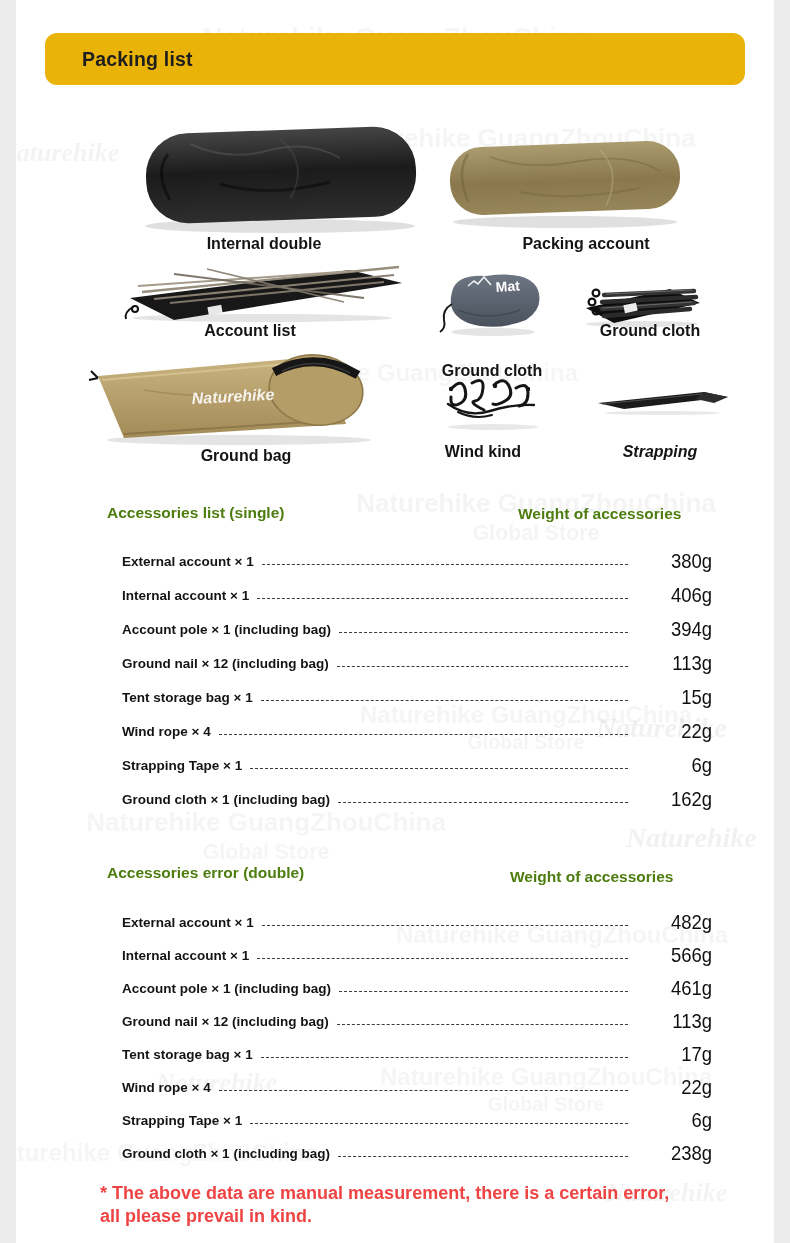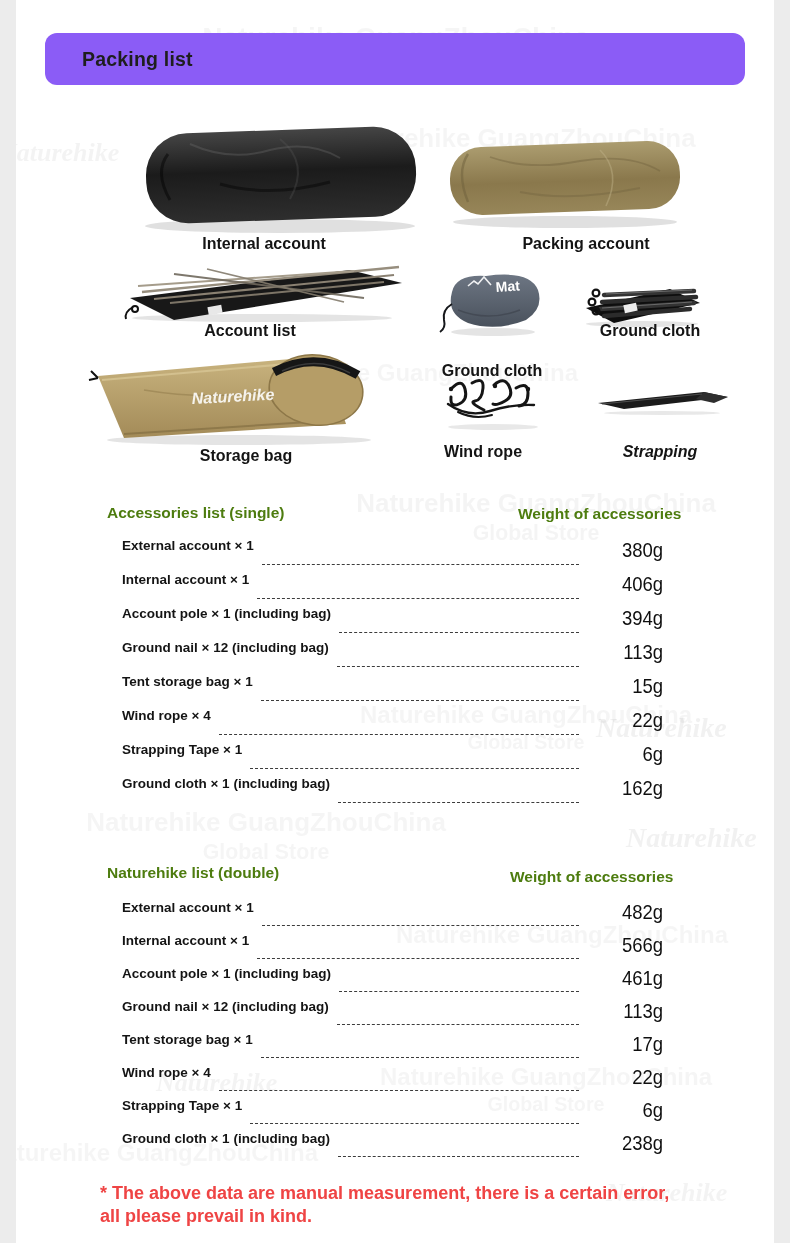--- a/index.html
+++ b/index.html
@@ -10,32 +10,32 @@
   }
   .page{position:absolute;left:16px;top:0;width:758px;height:1243px;background:#ffffff;overflow:hidden;}
 
   
   .wm{position:absolute;text-align:center;color:#555;font-weight:bold;line-height:1.25;pointer-events:none;white-space:nowrap;}
   .wm .l1{display:block;}
   .wm .l2{display:block;font-size:.82em;}
   .wms{position:absolute;font-family:"Liberation Serif",serif;font-style:italic;font-weight:bold;color:#444;pointer-events:none;white-space:nowrap;}
 
   
-  .header{position:absolute;left:29px;top:33px;width:700px;height:52px;background:#8b5cf6;border-radius:12px;
+  .header{position:absolute;left:29px;top:33px;width:700px;height:52px;background:#eab308;border-radius:12px;
           display:flex;align-items:center;box-sizing:border-box;padding-left:37px;}
   .header .title{font-size:19.5px;font-weight:bold;color:#1e1e1e;letter-spacing:.2px;}
 
   
   .pimg{position:absolute;}
   .plabel{position:absolute;text-align:center;font-size:16px;font-weight:bold;color:#141414;}
 
   
   .sec-title{position:absolute;font-size:15.5px;font-weight:bold;color:#4d7c0f;white-space:nowrap;}
   .rows{position:absolute;left:0;width:758px;box-sizing:border-box;}
-  .acc-row{display:flex;box-sizing:border-box;padding:0 111px 0 106px;}
+  .acc-row{display:flex;align-items:flex-end;box-sizing:border-box;padding:0 62px 0 106px;}
   .rows-single .acc-row{height:34px;}
   .rows-double .acc-row{height:33px;}
   .acc-label{font-size:13.5px;font-weight:bold;color:#141414;white-space:nowrap;padding-bottom:3px;}
   .acc-dash{flex:1;border-bottom:1.6px dashed #3c3c3c;margin:0 16px 7px 8px;min-width:30px;}
   .acc-weight{font-size:21px;color:#0f0f0f;min-width:68px;text-align:right;transform:scaleX(.88);transform-origin:100% 100%;line-height:1.1;}
 
   .footnote{position:absolute;left:84px;top:1182px;width:578px;font-size:18px;font-weight:bold;color:#ef4444;line-height:1.3;}
 </style>
 </head>
 <body>
@@ -93,21 +93,21 @@
           <stop offset="1" stop-color="#2e2e2e"></stop>
       </linearGradient>
     </defs>
     <ellipse cx="150" cy="102" rx="135" ry="7" fill="#222" opacity=".14"></ellipse>
     <rect x="16" y="6" width="270" height="90" rx="42" fill="url(#gInt)" transform="rotate(-2 150 50)"></rect>
     <path d="M60,20 q40,18 80,6 q40,-10 70,8" stroke="#6e6e6e" stroke-width="2" fill="none" opacity=".35"></path>
     <path d="M90,60 q50,14 110,-2" stroke="#000" stroke-width="3" fill="none" opacity=".4"></path>
     <path d="M150,15 q30,24 10,60" stroke="#5a5a5a" stroke-width="2" fill="none" opacity=".3"></path>
     <path d="M38,30 q-14,18 2,46" stroke="#000" stroke-width="3" fill="none" opacity=".45"></path>
   </svg>
-  <div class="plabel" style="left:98px;top:235px;width:300px;">Internal account</div>
+  <div class="plabel" style="left:98px;top:235px;width:300px;">Internal double</div>
 
   <svg class="pimg" style="left:424px;top:132px;" width="250" height="100" viewBox="0 0 250 100">
     <defs>
       <linearGradient id="gExt" x1="0" y1="0" x2="0" y2="1">
         <stop offset="0" stop-color="#ab9c6f"></stop>
           <stop offset=".55" stop-color="#8a784c"></stop>
           <stop offset="1" stop-color="#978659"></stop>
       </linearGradient>
     </defs>
     <ellipse cx="125" cy="90" rx="112" ry="6" fill="#222" opacity=".14"></ellipse>
@@ -177,37 +177,37 @@
     <path d="M14,26 L240,6 L262,74 L40,88 Z" fill="url(#gBag)"></path>
     <path d="M18,30 L238,11" stroke="#d8c695" stroke-width="2" opacity=".8"></path>
     <path d="M40,84 L256,70" stroke="#7e6a3f" stroke-width="2" opacity=".6"></path>
     <path d="M60,40 q60,10 120,2" stroke="#8d7748" stroke-width="1.4" fill="none" opacity=".5"></path>
     <ellipse cx="232" cy="40" rx="47" ry="35" fill="#b59d67" stroke="#8d7748" stroke-width="1.5" transform="rotate(7 232 40)"></ellipse>
     <path d="M190,22 Q232,0 274,25" stroke="#161616" stroke-width="9" fill="none"></path>
     <path d="M198,21 Q232,5 266,23" stroke="#3a3a3a" stroke-width="1.5" fill="none"></path>
     <text x="108" y="54" font-size="16" font-weight="bold" font-style="italic" fill="#ffffff" opacity=".88" transform="rotate(-3 108 54)">Naturehike</text>
     <path d="M14,28 l-7,-7 m7,7 l-9,2" stroke="#111" stroke-width="2" fill="none"></path>
   </svg>
-  <div class="plabel" style="left:80px;top:447px;width:300px;">Storage bag</div>
+  <div class="plabel" style="left:80px;top:447px;width:300px;">Ground bag</div>
 
   <svg class="pimg" style="left:422px;top:372px;" width="112" height="62" viewBox="0 0 112 62">
     <ellipse cx="55" cy="55" rx="45" ry="3" fill="#222" opacity=".1"></ellipse>
     <g stroke="#151515" fill="none" stroke-linecap="round">
       <path d="M14,16 q10,-10 13,1 t-6,15 t-8,-7" stroke-width="3"></path>
       <path d="M34,11 q12,-7 11,5 t-8,13 t9,9" stroke-width="3"></path>
       <path d="M56,13 q10,-9 15,1 t-4,15 t-12,3" stroke-width="3"></path>
       <path d="M78,16 q12,-7 12,5 t-9,13" stroke-width="3"></path>
       <path d="M10,32 q20,14 42,7 t44,-6" stroke-width="2.4"></path>
       <path d="M20,40 q16,8 34,3" stroke-width="2"></path>
     </g>
     <circle cx="13" cy="17" r="2.2" fill="#151515"></circle>
     <circle cx="57" cy="14" r="2.2" fill="#151515"></circle>
     <circle cx="90" cy="17" r="2.2" fill="#151515"></circle>
   </svg>
-  <div class="plabel" style="left:367px;top:443px;width:200px;">Wind rope</div>
+  <div class="plabel" style="left:367px;top:443px;width:200px;">Wind kind</div>
 
   <svg class="pimg" style="left:576px;top:386px;" width="142" height="32" viewBox="0 0 142 32">
     <ellipse cx="70" cy="27" rx="58" ry="2" fill="#222" opacity=".1"></ellipse>
     <path d="M6,17 L112,6 L136,11 L32,23 Z" fill="#1b1b1b"></path>
     <path d="M112,6 L136,11 L122,17 L104,13 Z" fill="#2e2e2e"></path>
     <path d="M10,18 L110,8" stroke="#4d4d4d" stroke-width="1.2"></path>
   </svg>
   <div class="plabel" style="left:544px;top:443px;width:200px;font-style:italic;">Strapping</div>
 
   <div class="sec-title" style="left:91px;top:504px;">Accessories list (single)</div>
@@ -249,21 +249,21 @@
       <span class="acc-dash"></span>
       <span class="acc-weight">6g</span>
     </div>
     <div class="acc-row">
       <span class="acc-label">Ground cloth × 1 (including bag)</span>
       <span class="acc-dash"></span>
       <span class="acc-weight">162g</span>
     </div>
   </div>
 
-  <div class="sec-title" style="left:91px;top:864px;">Naturehike list (double)</div>
+  <div class="sec-title" style="left:91px;top:864px;">Accessories error (double)</div>
   <div class="sec-title" style="left:494px;top:868px;">Weight of accessories</div>
 
   <div class="rows rows-double" style="top:900px;">
     <div class="acc-row">
       <span class="acc-label">External account × 1</span>
       <span class="acc-dash"></span>
       <span class="acc-weight">482g</span>
     </div>
     <div class="acc-row">
       <span class="acc-label">Internal account × 1</span>

